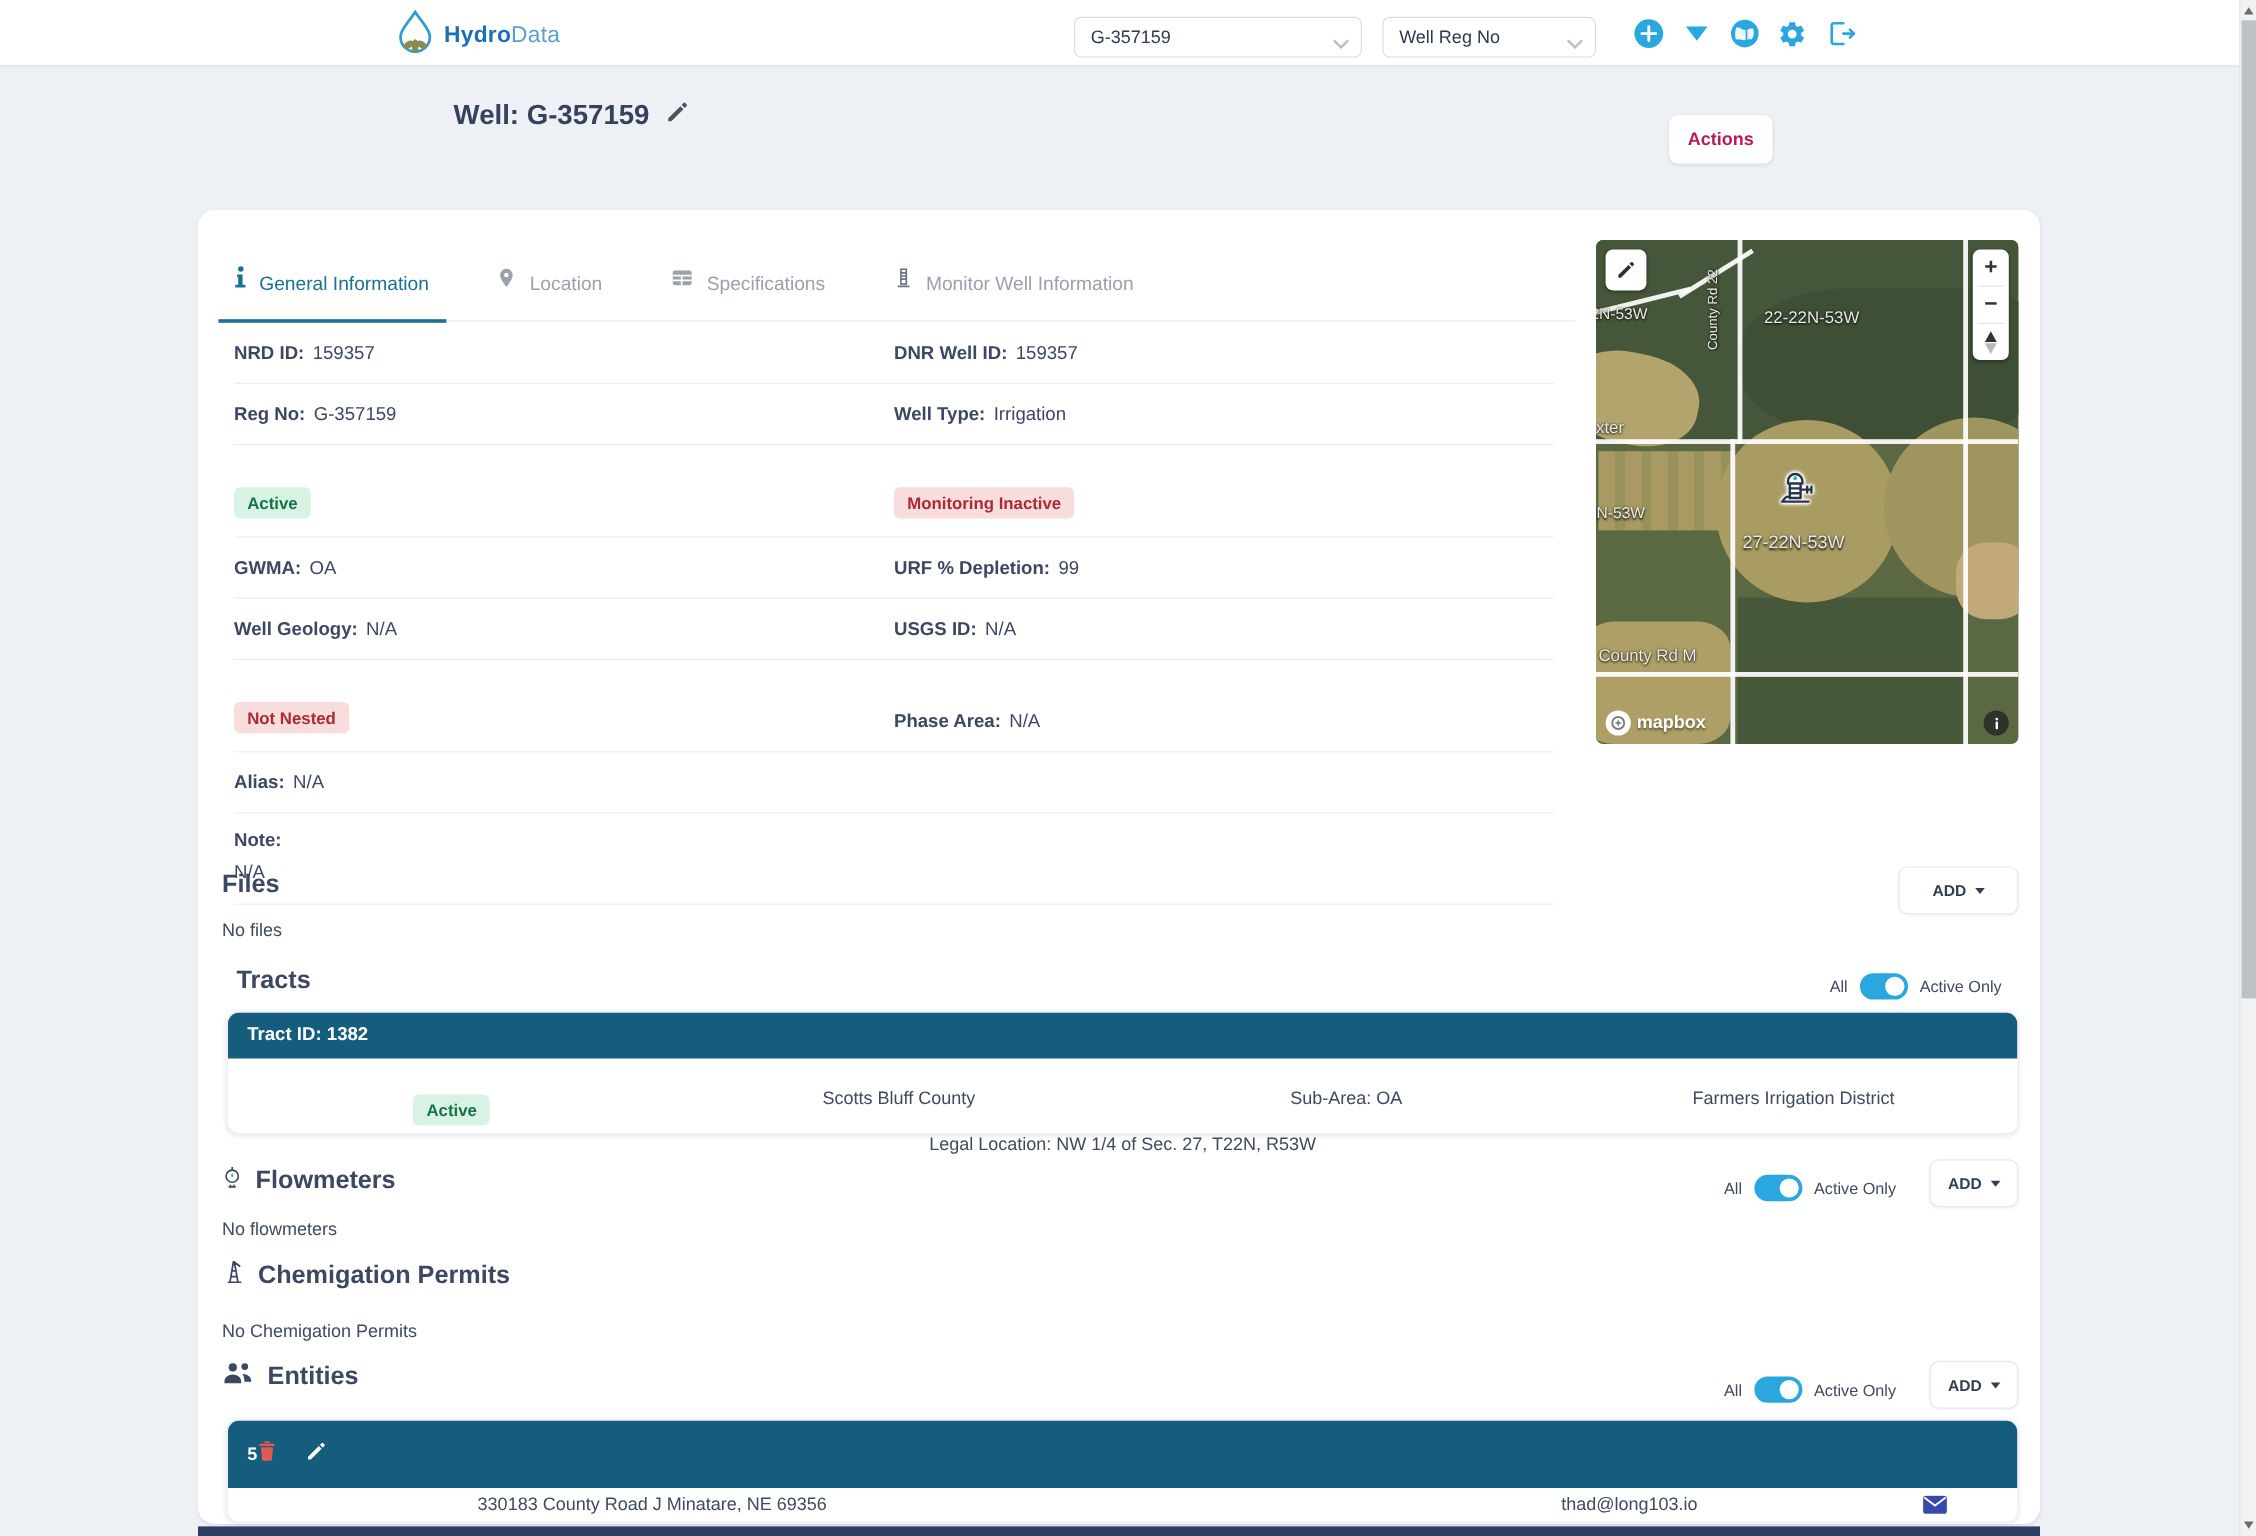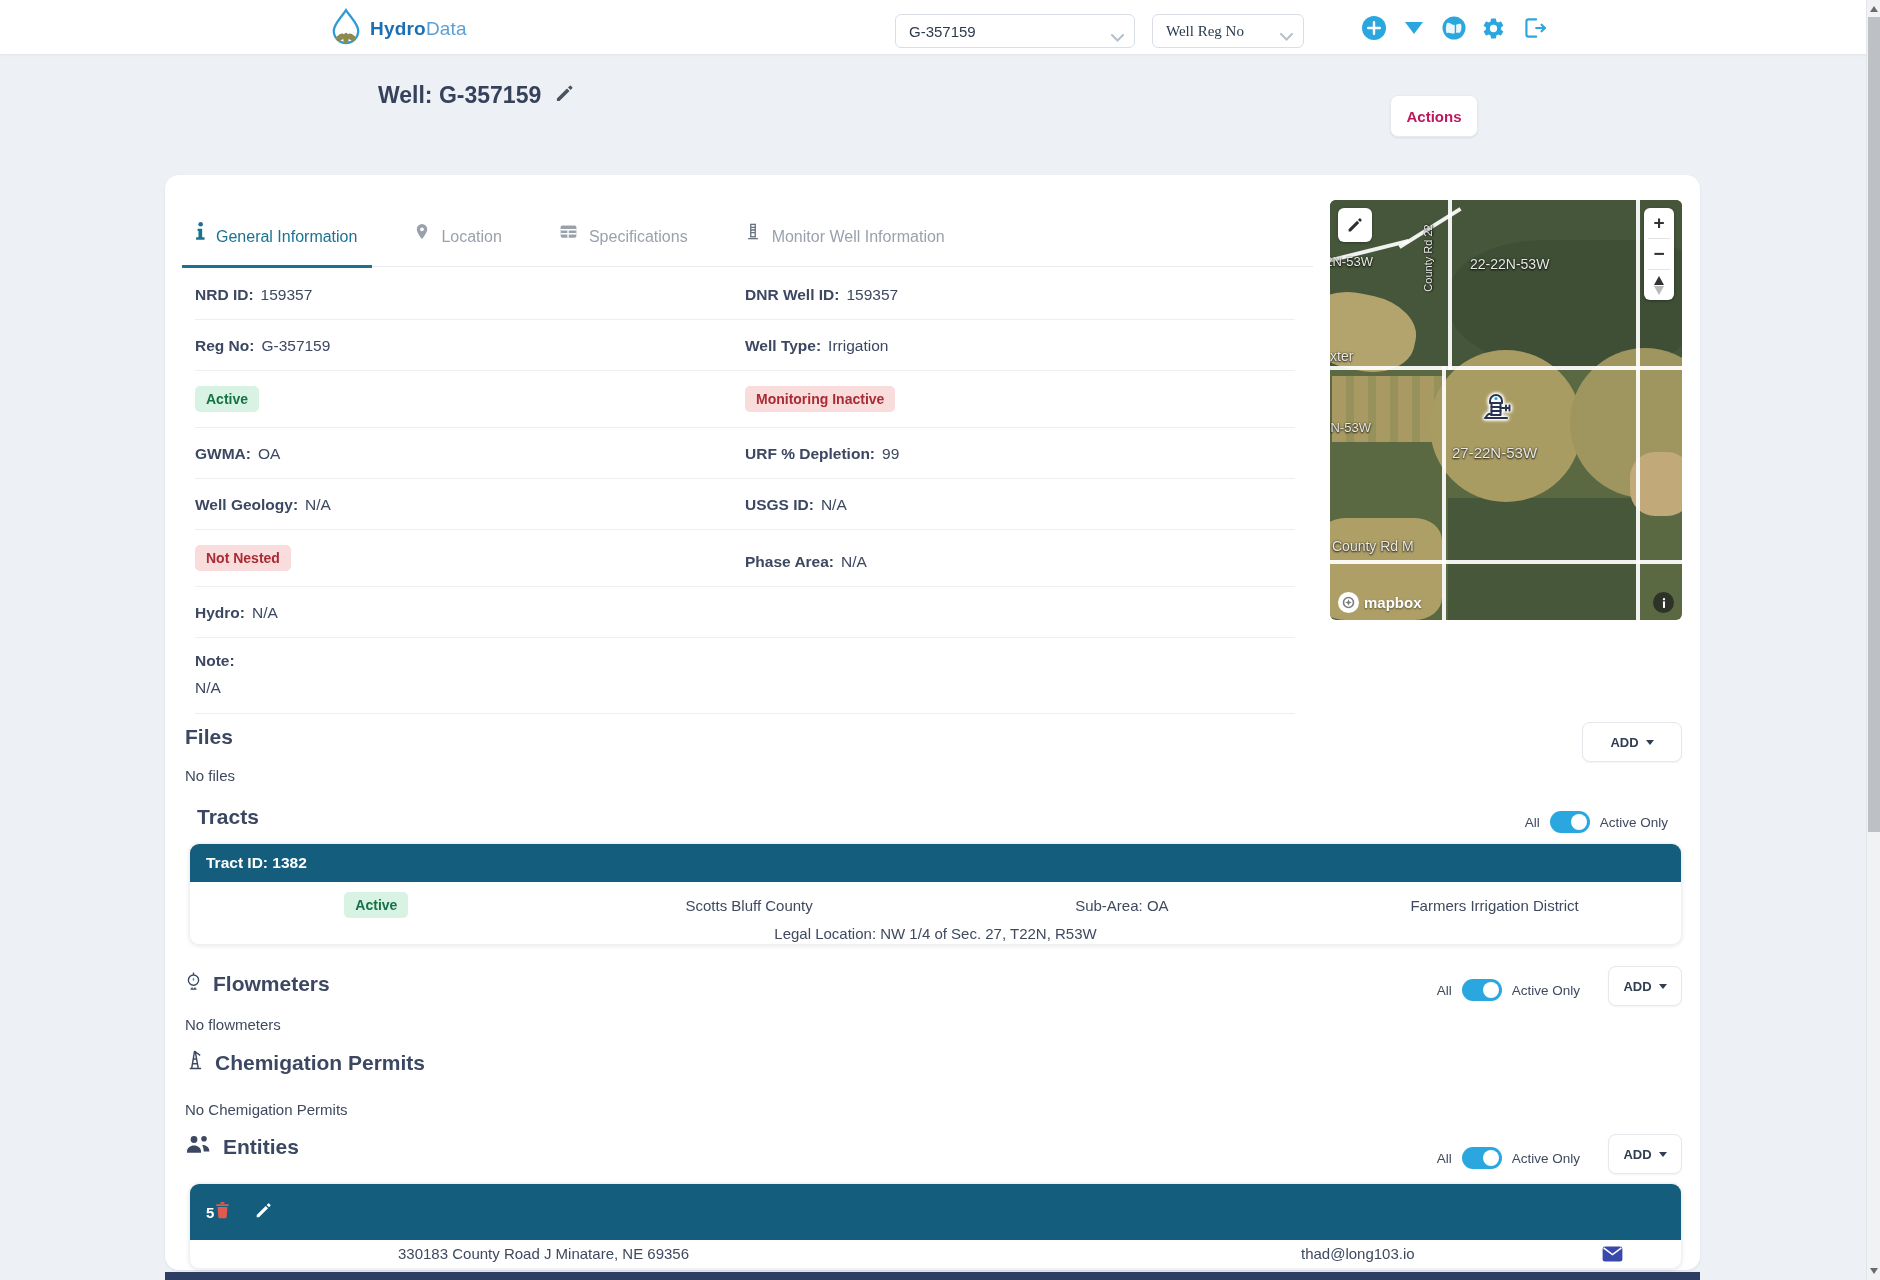--- a/index.html
+++ b/index.html
@@ -8,21 +8,21 @@
 
   
   .topbar{position:absolute;left:0;top:0;width:1880px;height:54px;background:#fff;box-shadow:0 1px 3px rgba(20,30,50,.06);}
   .brand{position:absolute;left:330px;top:7px;display:flex;align-items:center;gap:8px;}
   .brand-name{font-size:19px;letter-spacing:.2px;}
   .brand-name .b1{color:#1b6fb5;font-weight:700;}
   .brand-name .b2{color:#5b9fd6;font-weight:400;}
   .select{position:absolute;top:14px;height:34px;background:#fff;border:1px solid #d9dee5;border-radius:6px;display:flex;align-items:center;padding:0 30px 0 13px;font-size:15px;color:#2c3a4e;box-sizing:border-box;}
   .select .chev{position:absolute;right:10px;top:13px;}
   .sel-well{left:895px;width:240px;}
-  .sel-type{left:1152px;width:152px;font-family:Liberation Serif, serif;}
+  .sel-type{left:1152px;width:178px;}
   .topicons{position:absolute;left:1360px;top:14px;display:flex;align-items:center;gap:13px;height:28px;}
   .icnbtn{width:27px;height:27px;display:flex;align-items:center;justify-content:center;cursor:pointer;}
 
   
   .pagehead{position:absolute;left:378px;top:82px;display:flex;align-items:center;gap:14px;}
   .pagehead h1{margin:0;font-size:23px;font-weight:700;color:#36415c;}
   .actions-btn{position:absolute;left:1390px;top:95px;width:86px;height:40px;background:#fff;border:1px solid #e7eaee;border-radius:8px;box-shadow:0 1px 2px rgba(16,24,40,.08);display:flex;align-items:center;justify-content:center;font-size:15px;font-weight:700;color:#be185d;cursor:pointer;}
 
   
   .card{position:absolute;left:165px;top:175px;width:1535px;height:1095px;background:#fff;border-radius:14px;box-shadow:0 1px 3px rgba(16,24,40,.07);}
@@ -30,21 +30,21 @@
   .tabs{position:absolute;left:18px;top:46px;width:1130px;display:flex;gap:56px;padding-left:12px;border-bottom:1px solid #e9eaef;box-sizing:border-box;}
   .tab{display:flex;align-items:flex-end;gap:10px;padding-bottom:20px;font-size:16px;color:#9aa1ad;position:relative;cursor:pointer;white-space:nowrap;}
   .tab.active{color:#1a7291;font-weight:500;}
   .tab.active::after{content:"";position:absolute;left:-13px;right:-15px;bottom:-2px;height:3px;background:#1a7291;}
 
   
   .fields{position:absolute;left:30px;top:94px;width:1100px;font-size:15.5px;color:#3c4761;}
   .frow{display:flex;align-items:flex-end;border-bottom:1px solid #eceef2;padding:15px 0;min-height:20px;}
   .fcell{width:50%;display:flex;align-items:center;}
   .flabel{font-weight:700;margin-right:7px;}
-  .badge{display:inline-block;padding:5px 11px;border-radius:5px;font-size:14px;font-weight:700;}
+  .badge{display:inline-block;padding:5px 11px;border-radius:5px;font-size:14px;font-weight:700;margin-top:20px;}
   .bg-green{background:#d8f3e3;color:#157347;}
   .bg-red{background:#f9dcdc;color:#a92b35;}
   .noterow{border-bottom:1px solid #eceef2;padding:14px 0 16px;}
   .noterow .nval{margin-top:9px;}
 
   
   .map{position:absolute;left:1165px;top:25px;width:352px;height:420px;border-radius:6px;overflow:hidden;background:#5a6942;}
   .map .patch{position:absolute;}
   .mp-top{left:0;top:0;width:352px;height:168px;background:#46563a;}
   .mp-forest{left:120px;top:40px;width:240px;height:126px;background:#3e4f36;border-radius:40% 20% 30% 45%;}
@@ -288,21 +288,21 @@
         <div class="fcell">
             <span class="badge bg-red">Not Nested</span>
           </div>
         <div class="fcell">
             <span class="flabel">Phase Area:</span>
             <span>N/A</span>
           </div>
       </div>
       <div class="frow">
         <div class="fcell">
-            <span class="flabel">Hydro:</span>
+            <span class="flabel">Alias:</span>
             <span>N/A</span>
           </div>
       </div>
       <div class="noterow">
         <div class="flabel">Note:</div>
         <div class="nval">N/A</div>
       </div>
     </div>
 
     <div class="map">

